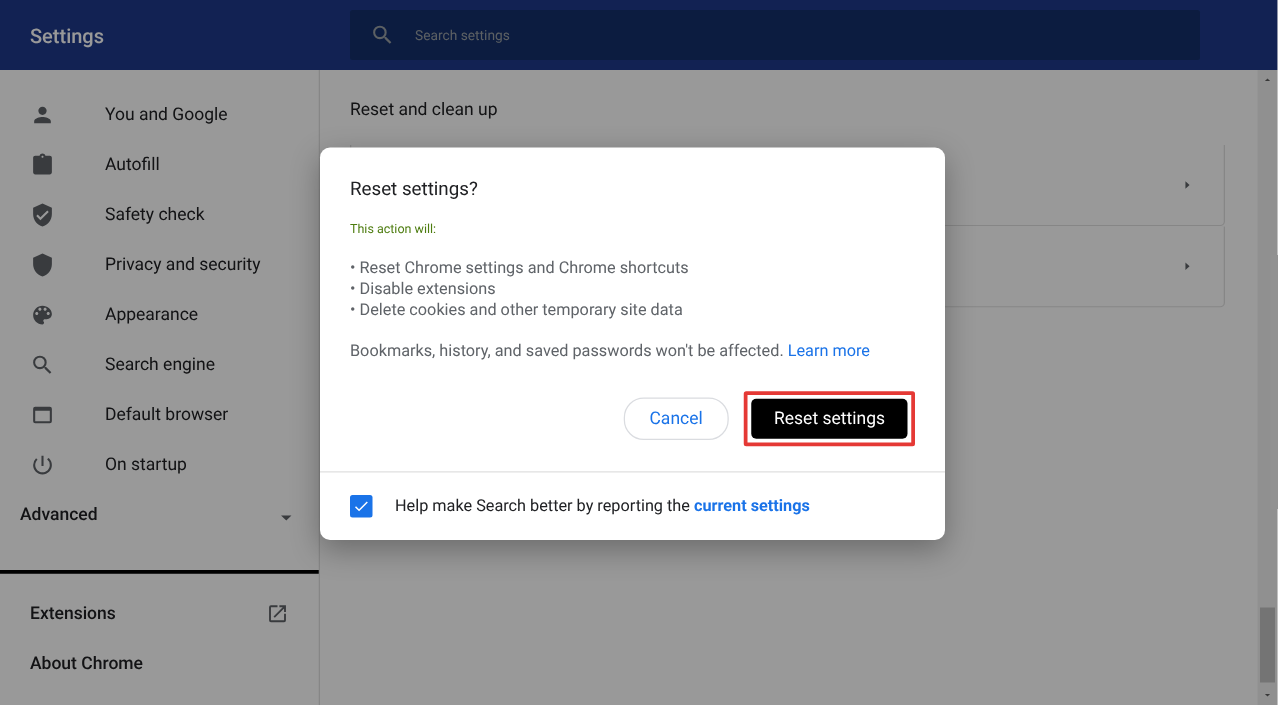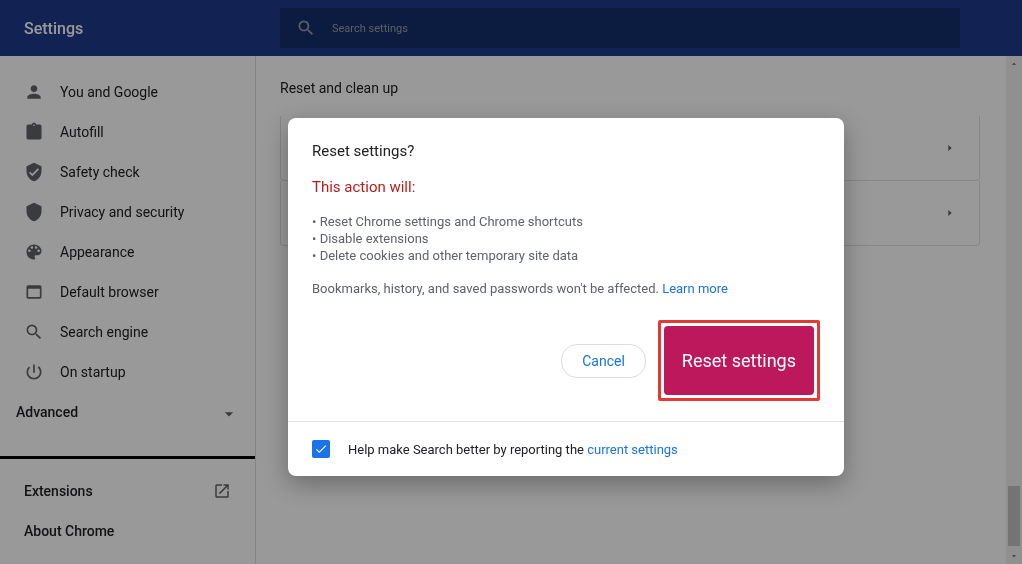--- a/index.html
+++ b/index.html
@@ -6,55 +6,55 @@
     body { width: 1022px; height: 564px; overflow: hidden; background: #fff; position: relative; }
 
     .header { background: #1e3a8a; height: 56px; display: flex; align-items: center; padding: 0 24px; gap: 260px; }
     .header-title { color: #fff; font-size: 16px; font-weight: 500; }
     .search-box { background: #15306b; height: 40px; width: 680px; display: flex; align-items: center; padding: 0 16px; border-radius: 2px; gap: 16px; position: absolute; left: 280px; top: 8px; }
     .search-icon { width: 20px; height: 20px; fill: #9aa0a6; }
     .search-placeholder { color: #9aa0a6; font-size: 11px; }
 
     .body-wrap { display: flex; height: calc(564px - 56px); }
     .sidebar { width: 256px; padding-top: 16px; border-right: 1px solid #e0e0e0; }
-    .sidebar-item { display: flex; align-items: center; height: 40px; padding: 0 24px; gap: 16px; color: #202124; font-size: 14px; }
+    .sidebar-item { display: flex; align-items: center; height: 40px; padding: 0 24px; gap: 40px; color: #202124; font-size: 14px; }
     .sidebar-item .icon { width: 20px; height: 20px; fill: #5f6368; }
     .sidebar-advanced { display: flex; justify-content: space-between; height: 40px; padding: 0 16px; margin-top: 12px; font-size: 14px; color: #202124; font-weight: 500; }
     .sidebar-footer { border-top: 3px solid #000000; margin-top: 12px; padding-top: 12px; }
     .sidebar-ext { display: flex; align-items: center; justify-content: space-between; height: 40px; padding: 0 24px; font-size: 14px; color: #202124; font-weight: 500; }
     .sidebar-about { padding: 12px 24px; font-size: 14px; color: #202124; font-weight: 500; }
     .ext-icon { width: 18px; height: 18px; fill: #5f6368; }
     .chevron { width: 20px; height: 20px; fill: #5f6368; }
 
     .main { flex: 1; padding: 24px 0 0 24px; }
     .section-title { font-size: 14px; color: #202124; margin-bottom: 20px; }
     .card-row { background: #fff; border: 1px solid #e0e0e0; border-top: none; height: 65px; width: 700px; display: flex; align-items: center; justify-content: flex-end; padding: 0 24px; border-radius: 0 0 4px 4px; }
     .card-row:first-of-type { border-top: 1px solid #e0e0e0; border-radius: 4px 4px 0 0; }
     .arrow { width: 10px; height: 10px; fill: #5f6368; }
 
     .overlay { position: absolute; inset: 0; background: rgba(0,0,0,0.4); }
 
-    .dialog { position: absolute; left: 256px; top: 118px; width: 556px; background: #fff; border-radius: 8px; box-shadow: 0 8px 24px rgba(0,0,0,0.3); margin-left: 32px; }
+    .dialog { position: absolute; left: 256px; top: 118px; width: 500px; background: #fff; border-radius: 8px; box-shadow: 0 8px 24px rgba(0,0,0,0.3); }
     .dialog-body { padding: 24px 24px 16px; }
     .dialog-title { font-size: 15px; color: #202124; margin-bottom: 18px; }
-    .dialog-sub { font-size: 15px; color: #b91c1c; margin-bottom: 18px; }
+    .dialog-sub { font-size: 10px; color: #4d7c0f; margin-bottom: 18px; }
     .dialog-list { font-size: 13px; color: #5f6368; margin-bottom: 18px; }
     .dialog-list div { margin-bottom: 2px; }
     .dialog-note { font-size: 13px; color: #5f6368; }
     .dialog-note a { color: #1a73e8; text-decoration: none; }
 
     .dialog-actions { display: flex; justify-content: flex-end; gap: 12px; padding: 8px 24px 20px; align-items: center; }
     .btn-cancel { background: #fff; border: 1px solid #dadce0; color: #1a73e8; font-size: 14px; padding: 8px 20px; border-radius: 16px; cursor: pointer; }
     .btn-primary-wrap { border: 3px solid #e53935; padding: 3px; border-radius: 2px; }
-    .btn-primary { background: #be185d; color: #fff; font-size: 18px; padding: 24px 18px; border: none; border-radius: 4px; cursor: pointer; }
+    .btn-primary { background: #000000; color: #fff; font-size: 14px; padding: 8px 18px; border: none; border-radius: 4px; cursor: pointer; }
 
     .dialog-footer { border-top: 1px solid #e0e0e0; padding: 18px 24px; display: flex; align-items: center; gap: 18px; font-size: 13px; color: #202124; }
     .checkbox { width: 18px; height: 18px; background: #1a73e8; border-radius: 2px; display: flex; align-items: center; justify-content: center; }
     .checkbox svg { width: 14px; height: 14px; fill: #fff; }
-    .dialog-footer a { color: #1a73e8; text-decoration: none; }
+    .dialog-footer a { color: #1a73e8; text-decoration: none; font-weight: bold; }
 
     .scrollbar { position: absolute; right: 0; top: 56px; bottom: 0; width: 16px; background: #f1f1f1; }
     .scroll-arrow { width: 16px; height: 16px; display: flex; align-items: center; justify-content: center; }
     .scroll-arrow svg { width: 10px; height: 10px; fill: #606060; }
     .scroll-thumb { position: absolute; right: 2px; width: 12px; background: #c1c1c1; border-radius: 0; }
   </style>
 </head>
 <body>
 
 <div class="header">
@@ -94,29 +94,29 @@
         <span>Privacy and security</span>
       </div>
     <div class="sidebar-item">
         <svg class="icon" viewBox="0 0 24 24">
           <path d="M12 3c-4.97 0-9 4.03-9 9s4.03 9 9 9c.83 0 1.5-.67 1.5-1.5 0-.39-.15-.74-.39-1.01-.23-.26-.38-.61-.38-.99 0-.83.67-1.5 1.5-1.5H16c2.76 0 5-2.24 5-5 0-4.42-4.03-8-9-8zm-5.5 9c-.83 0-1.5-.67-1.5-1.5S5.67 9 6.5 9 8 9.67 8 10.5 7.33 12 6.5 12zm3-4C8.67 8 8 7.33 8 6.5S8.67 5 9.5 5s1.5.67 1.5 1.5S10.33 8 9.5 8zm5 0c-.83 0-1.5-.67-1.5-1.5S13.67 5 14.5 5s1.5.67 1.5 1.5S15.33 8 14.5 8zm3 4c-.83 0-1.5-.67-1.5-1.5S16.67 9 17.5 9s1.5.67 1.5 1.5-.67 1.5-1.5 1.5z"></path>
         </svg>
         <span>Appearance</span>
       </div>
     <div class="sidebar-item">
         <svg class="icon" viewBox="0 0 24 24">
+          <path d="M15.5 14h-.79l-.28-.27A6.471 6.471 0 0016 9.5 6.5 6.5 0 109.5 16c1.61 0 3.09-.59 4.23-1.57l.27.28v.79l5 4.99L20.49 19l-4.99-5zm-6 0C7.01 14 5 11.99 5 9.5S7.01 5 9.5 5 14 7.01 14 9.5 11.99 14 9.5 14z"></path>
+        </svg>
+        <span>Search engine</span>
+      </div>
+    <div class="sidebar-item">
+        <svg class="icon" viewBox="0 0 24 24">
           <path d="M19 4H5a2 2 0 00-2 2v12a2 2 0 002 2h14a2 2 0 002-2V6a2 2 0 00-2-2zm0 14H5V8h14v10z"></path>
         </svg>
         <span>Default browser</span>
-      </div>
-    <div class="sidebar-item">
-        <svg class="icon" viewBox="0 0 24 24">
-          <path d="M15.5 14h-.79l-.28-.27A6.471 6.471 0 0016 9.5 6.5 6.5 0 109.5 16c1.61 0 3.09-.59 4.23-1.57l.27.28v.79l5 4.99L20.49 19l-4.99-5zm-6 0C7.01 14 5 11.99 5 9.5S7.01 5 9.5 5 14 7.01 14 9.5 11.99 14 9.5 14z"></path>
-        </svg>
-        <span>Search engine</span>
       </div>
     <div class="sidebar-item">
         <svg class="icon" viewBox="0 0 24 24">
           <path d="M13 3h-2v10h2V3zm4.83 2.17l-1.42 1.42A6.92 6.92 0 0119 12c0 3.87-3.13 7-7 7s-7-3.13-7-7c0-2.02.86-3.84 2.24-5.12L5.83 5.46A8.932 8.932 0 003 12c0 4.97 4.03 9 9 9s9-4.03 9-9c0-2.55-1.06-4.85-2.77-6.49z"></path>
         </svg>
         <span>On startup</span>
       </div>
 
     <div class="sidebar-advanced">
       <span>Advanced</span>

